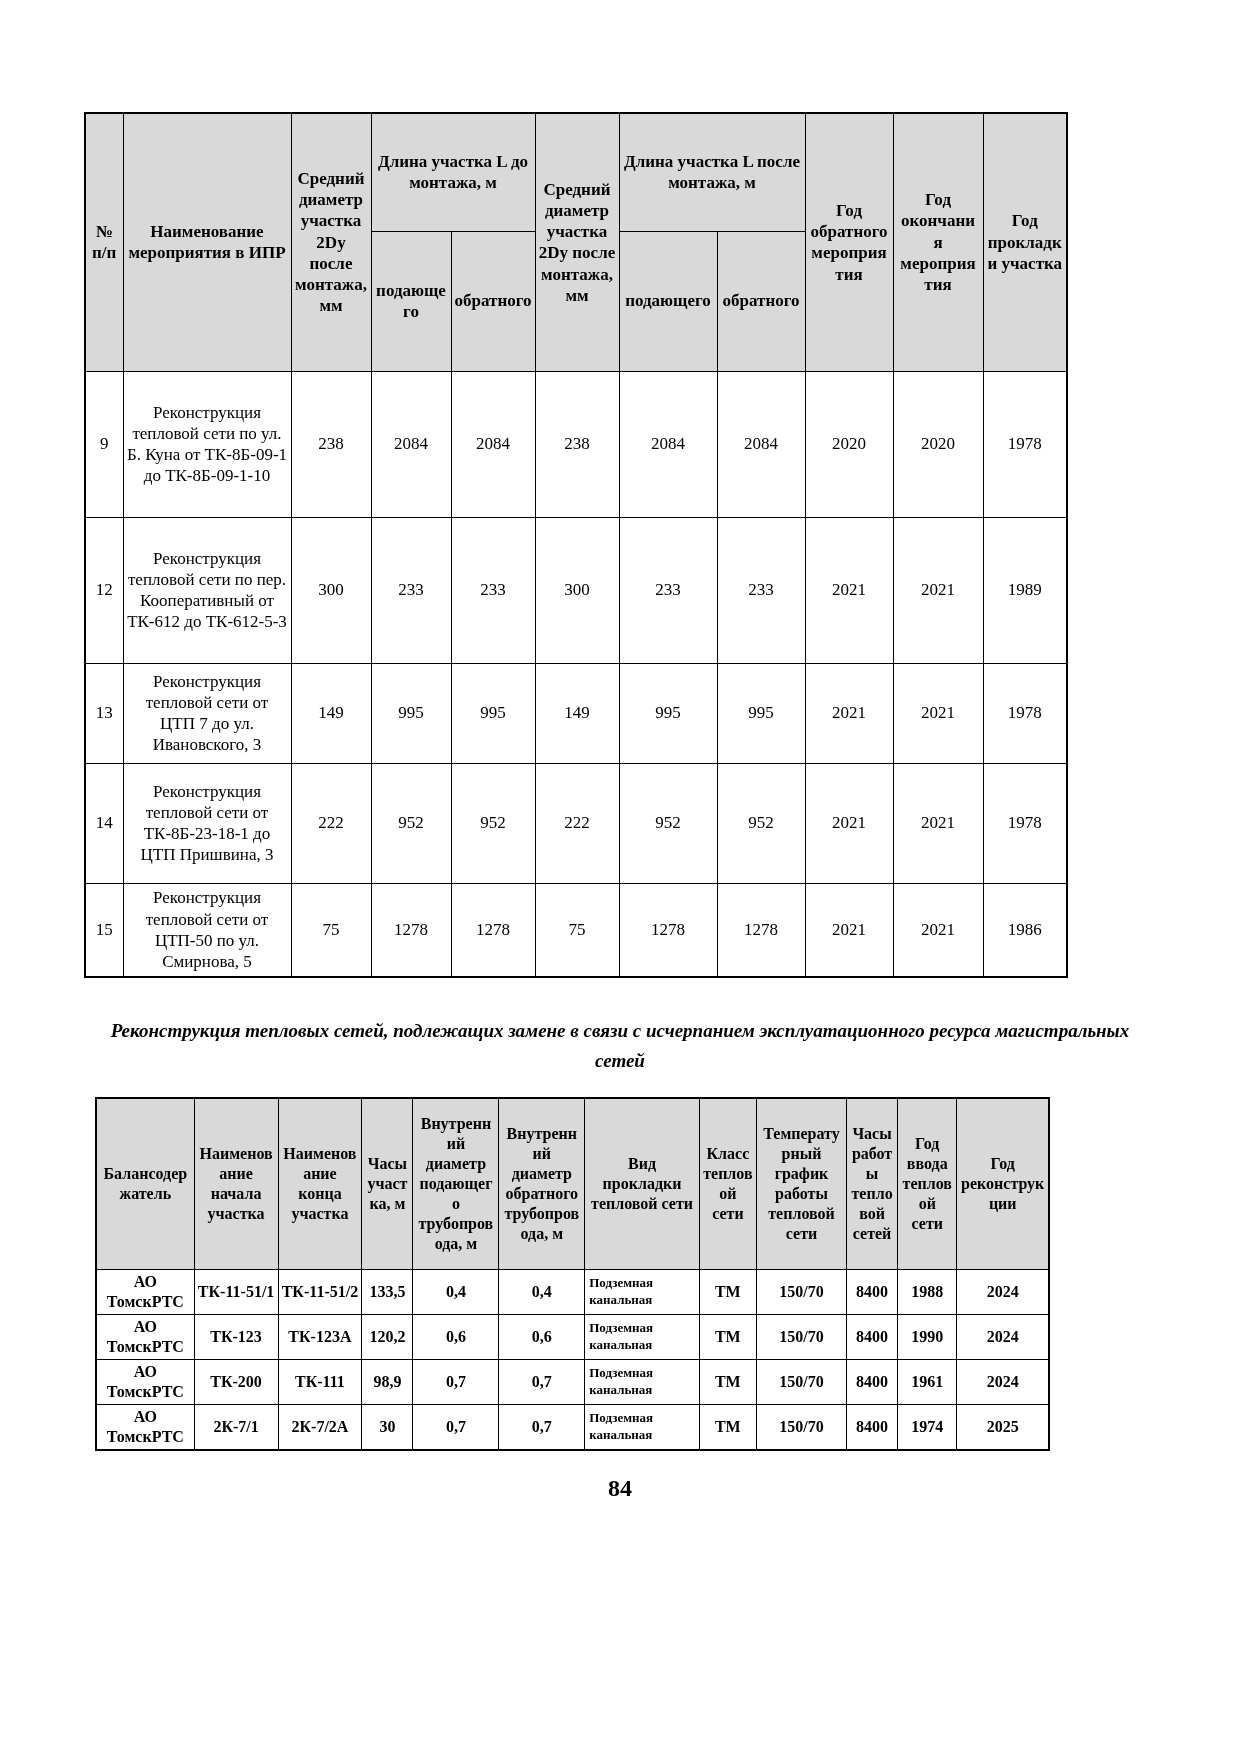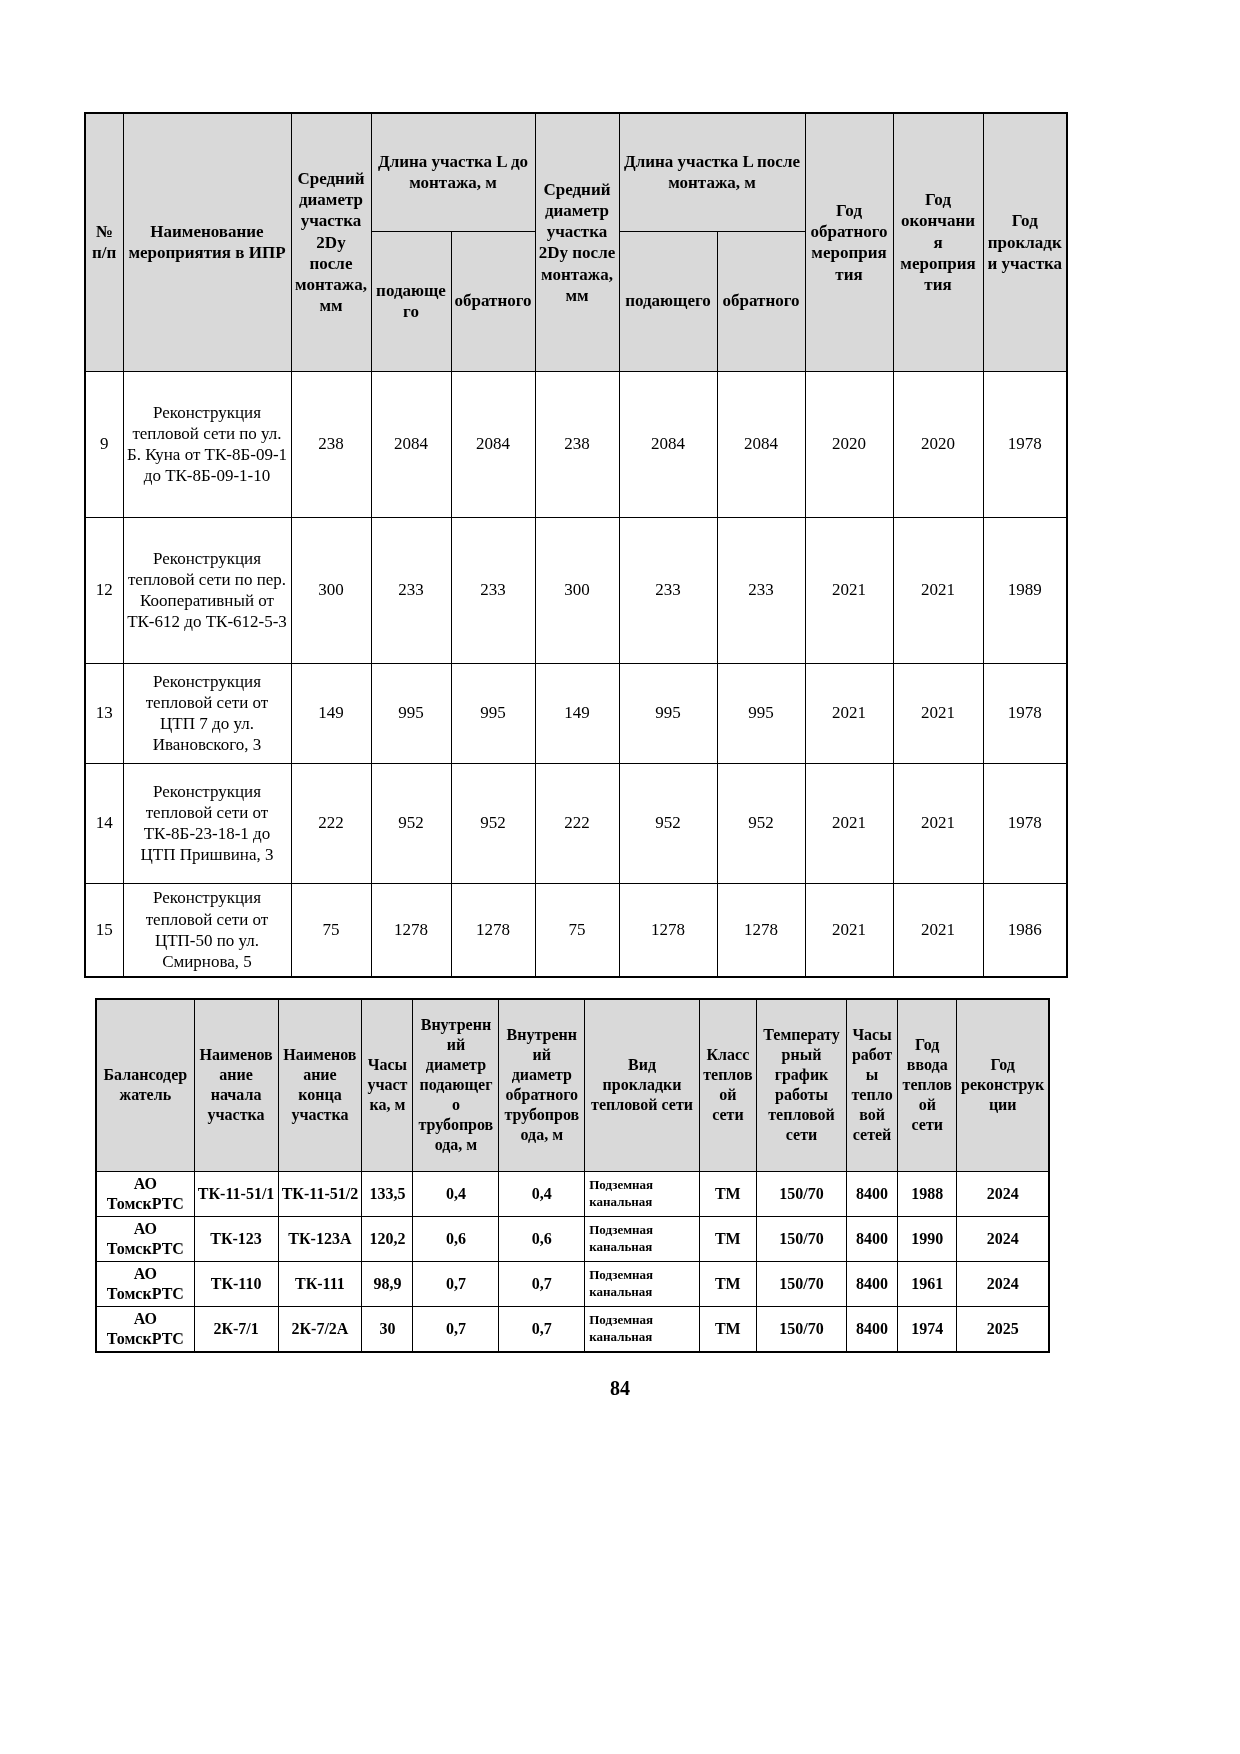--- a/index.html
+++ b/index.html
@@ -46,21 +46,21 @@
   .t2 th { font-size: 16px; }
   .t2 thead tr { height: 172px; }
   .t2 tbody tr { height: 44px; }
   .t2 td { font-weight: bold; font-size: 16px; }
   .t2 td.vid { font-size: 13px; font-weight: bold; text-align: left; padding-left: 4px; line-height: 1.3; margin-top: 13px; }
 
   .page-num {
     text-align: center;
     margin-top: 24px;
     font-weight: bold;
-    font-size: 20px;
+    font-size: 24px;
   }
 </style>
 </head>
 <body>
 
 <div class="page">
 
   <table class="t1">
     <colgroup>
       <col style="width:38px">
@@ -156,20 +156,21 @@
         <td>75</td>
         <td>1278</td>
         <td>1278</td>
         <td>2021</td>
         <td>2021</td>
         <td>1986</td>
       </tr>
     </tbody>
   </table>
 
+  <div class="section-title">Реконструкция тепловых сетей, подлежащих замене в связи с исчерпанием эксплуатационного ресурса магистральных сетей</div>
 
   <table class="t2">
     <colgroup>
       <col style="width:96px">
         <col style="width:82px">
         <col style="width:82px">
       <col style="width:50px">
         <col style="width:84px">
         <col style="width:84px">
       <col style="width:112px">
@@ -219,21 +220,21 @@
         <td>0,6</td>
         <td class="vid">Подземная канальная</td>
         <td>ТМ</td>
         <td>150/70</td>
         <td>8400</td>
         <td>1990</td>
         <td>2024</td>
       </tr>
       <tr>
         <td>АО ТомскРТС</td>
-        <td>ТК-110</td>
+        <td>ТК-200</td>
         <td>ТК-111</td>
         <td>98,9</td>
         <td>0,7</td>
         <td>0,7</td>
         <td class="vid">Подземная канальная</td>
         <td>ТМ</td>
         <td>150/70</td>
         <td>8400</td>
         <td>1961</td>
         <td>2024</td>

